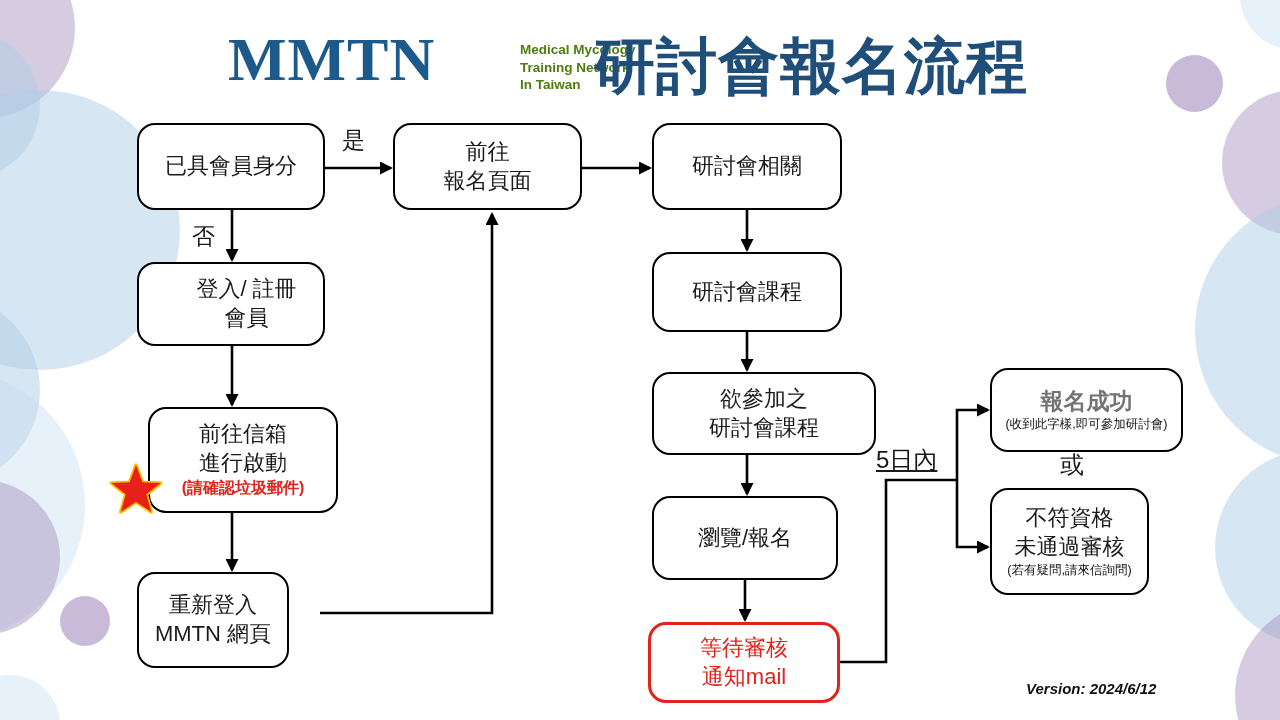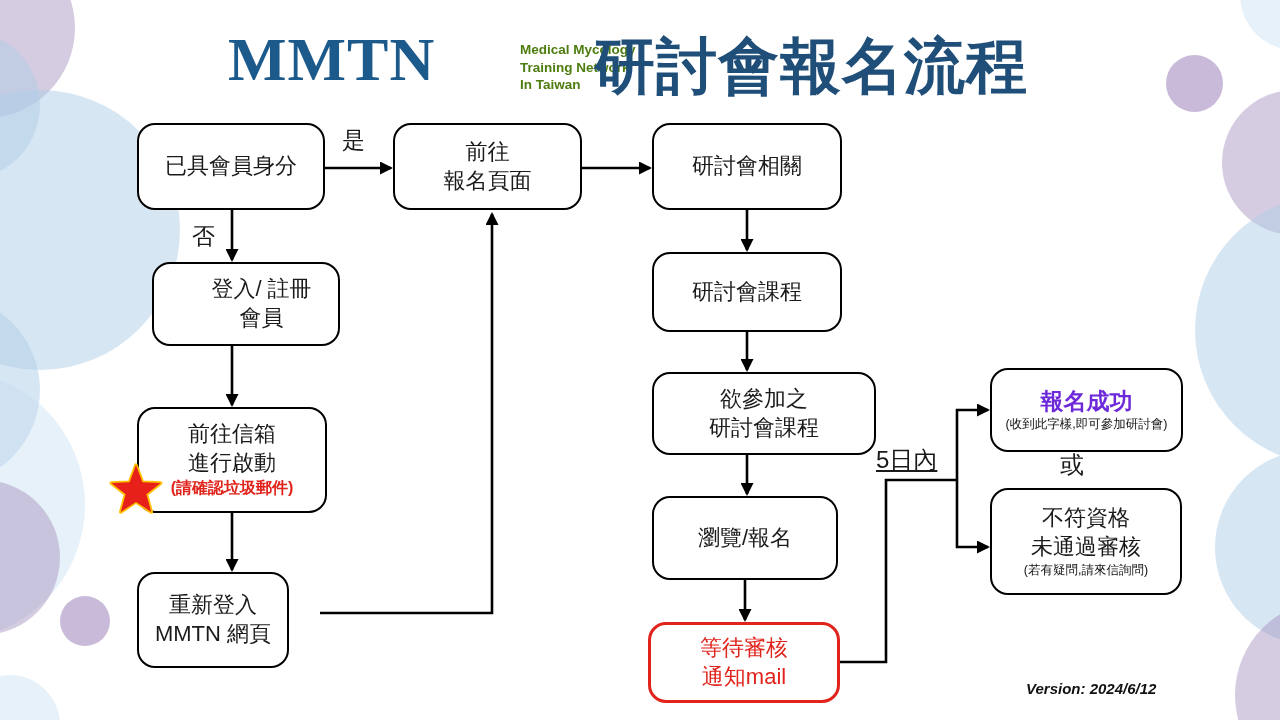--- a/index.html
+++ b/index.html
@@ -37,21 +37,21 @@
 
   
   .box{
     position:absolute;z-index:2;box-sizing:border-box;
     background:#ffffff;border:2.6px solid #000;border-radius:18px;
     display:flex;flex-direction:column;justify-content:center;align-items:center;
     text-align:center;font-size:22px;line-height:1.3;padding:2px 4px;
   }
   .box .note{font-size:12.5px;line-height:1.35;color:#111;}
   .box-red{border-color:#e0231b;border-width:3px;color:#e0231b;}
-  .success-title{font-size:23px;font-weight:bold;color:#6d28d9;line-height:1.25;}
+  .success-title{font-size:23px;font-weight:bold;color:#737373;line-height:1.25;}
   .mail-note{font-size:16px;font-weight:bold;color:#e0231b;line-height:1.4;}
 
   
   .edge-label{position:absolute;z-index:2;font-size:23px;color:#1a1a1a;white-space:nowrap;}
 
   .star-wrap{position:absolute;left:108px;top:463px;width:56px;height:56px;z-index:3;}
 
   .version{
     position:absolute;left:1026px;top:680px;z-index:2;
     font-size:15px;font-weight:bold;font-style:italic;color:#111;
@@ -106,26 +106,26 @@
     <path d="M840 662 L886 662 L886 480 L957 480"></path>
     <path d="M957 480 L957 410 L988 410" marker-end="url(#arrow)"></path>
     <path d="M957 480 L957 547 L988 547" marker-end="url(#arrow)"></path>
   </g>
 </svg>
 
 <div class="box" style="left:137px;top:123px;width:188px;height:87px;border-radius:18px;">
   <span>已具會員身分</span>
 </div>
 
-<div class="box" style="left:152px;top:262px;width:188px;height:84px;padding-left:35px;">
+<div class="box" style="left:137px;top:262px;width:188px;height:84px;padding-left:35px;">
   <span>登入/ 註冊</span>
   <span>會員</span>
 </div>
 
-<div class="box" style="left:137px;top:407px;width:190px;height:106px;">
+<div class="box" style="left:148px;top:407px;width:190px;height:106px;">
   <span>前往信箱</span>
   <span>進行啟動</span>
   <span class="mail-note">(請確認垃圾郵件)</span>
 </div>
 
 <div class="box" style="left:137px;top:572px;width:152px;height:96px;">
   <span>重新登入</span>
   <span>MMTN 網頁</span>
 </div>
 
@@ -154,21 +154,21 @@
 <div class="box box-red" style="left:648px;top:622px;width:192px;height:81px;">
   <span>等待審核</span>
   <span>通知mail</span>
 </div>
 
 <div class="box" style="left:990px;top:368px;width:193px;height:84px;">
   <span class="success-title">報名成功</span>
   <span class="note">(收到此字樣,即可參加研討會)</span>
 </div>
 
-<div class="box" style="left:990px;top:488px;width:192px;height:107px;">
+<div class="box" style="left:990px;top:488px;width:159px;height:107px;">
   <span>不符資格</span>
   <span>未通過審核</span>
   <span class="note">(若有疑問,請來信詢問)</span>
 </div>
 
 <span class="edge-label" style="left:342px;top:125px;">是</span>
 <span class="edge-label" style="left:192px;top:221px;">否</span>
 <span class="edge-label" style="left:876px;top:444px;font-size:24px;text-decoration:underline;">5日內</span>
 <span class="edge-label" style="left:1060px;top:449px;font-size:24px;">或</span>
 

